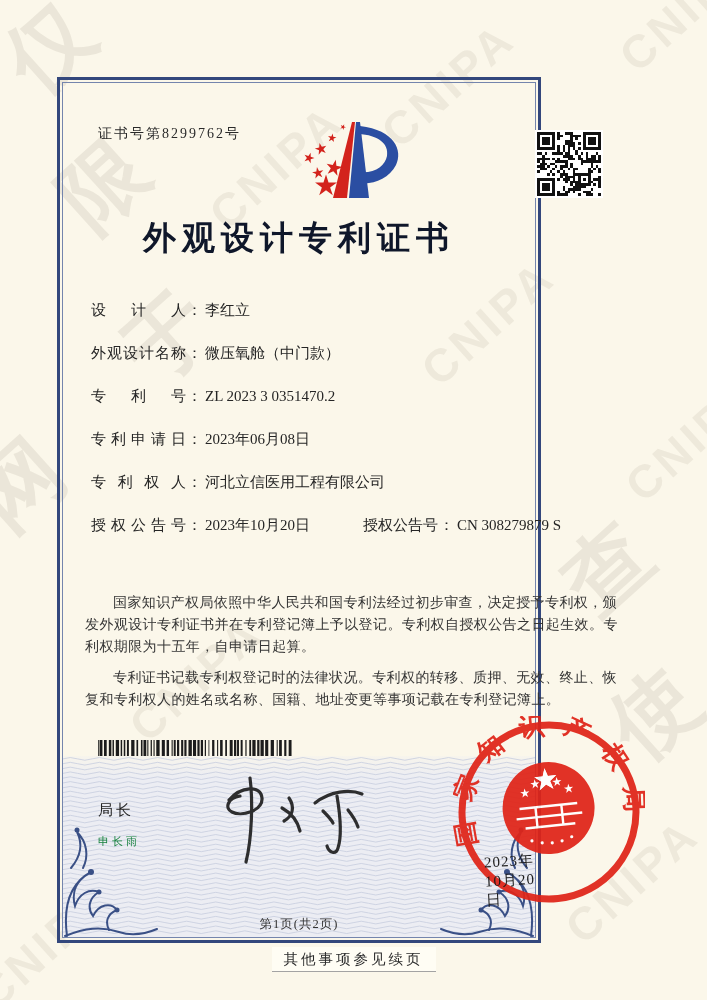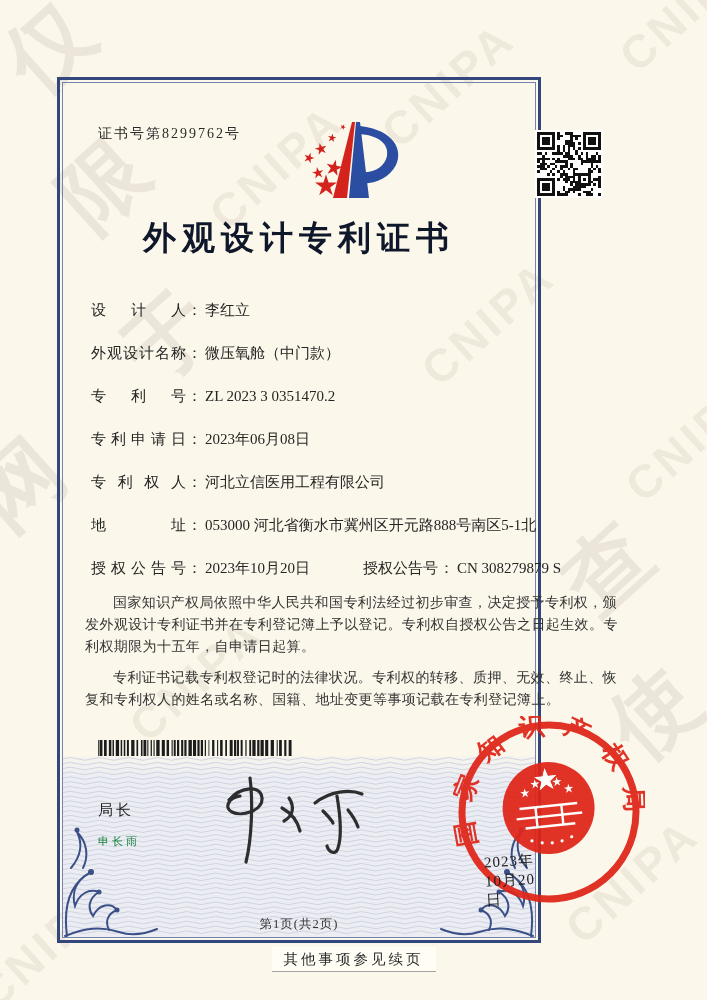--- a/index.html
+++ b/index.html
@@ -329,23 +329,20 @@
     <div class="frow">
       <span class="flabel">专利号</span><span class="fcolon">：</span><span class="fvalue">ZL 2023 3 0351470.2</span>
     </div>
     <div class="frow">
       <span class="flabel">专利申请日</span><span class="fcolon">：</span><span class="fvalue">2023年06月08日</span>
     </div>
     <div class="frow">
       <span class="flabel">专利权人</span><span class="fcolon">：</span><span class="fvalue">河北立信医用工程有限公司</span>
     </div>
     <div class="frow">
-      <span class="flabel">地址</span><span class="fcolon">：</span><span class="fvalue">053000 河北省衡水市冀州区开元路888号南区5-1北</span>
-    </div>
-    <div class="frow">
       <span class="flabel">授权公告号</span><span class="fcolon">：</span><span class="fvalue">2023年10月20日</span>
       <span class="fgroup2"><span>授权公告号</span><span class="fcolon">：</span><span>CN 308279879 S</span></span>
     </div>
   </div>
 
   <div class="paras">
     <p>国家知识产权局依照中华人民共和国专利法经过初步审查，决定授予专利权，颁发外观设计专利证书并在专利登记簿上予以登记。专利权自授权公告之日起生效。专利权期限为十五年，自申请日起算。</p>
     <p>专利证书记载专利权登记时的法律状况。专利权的转移、质押、无效、终止、恢复和专利权人的姓名或名称、国籍、地址变更等事项记载在专利登记簿上。</p>
   </div>
 

